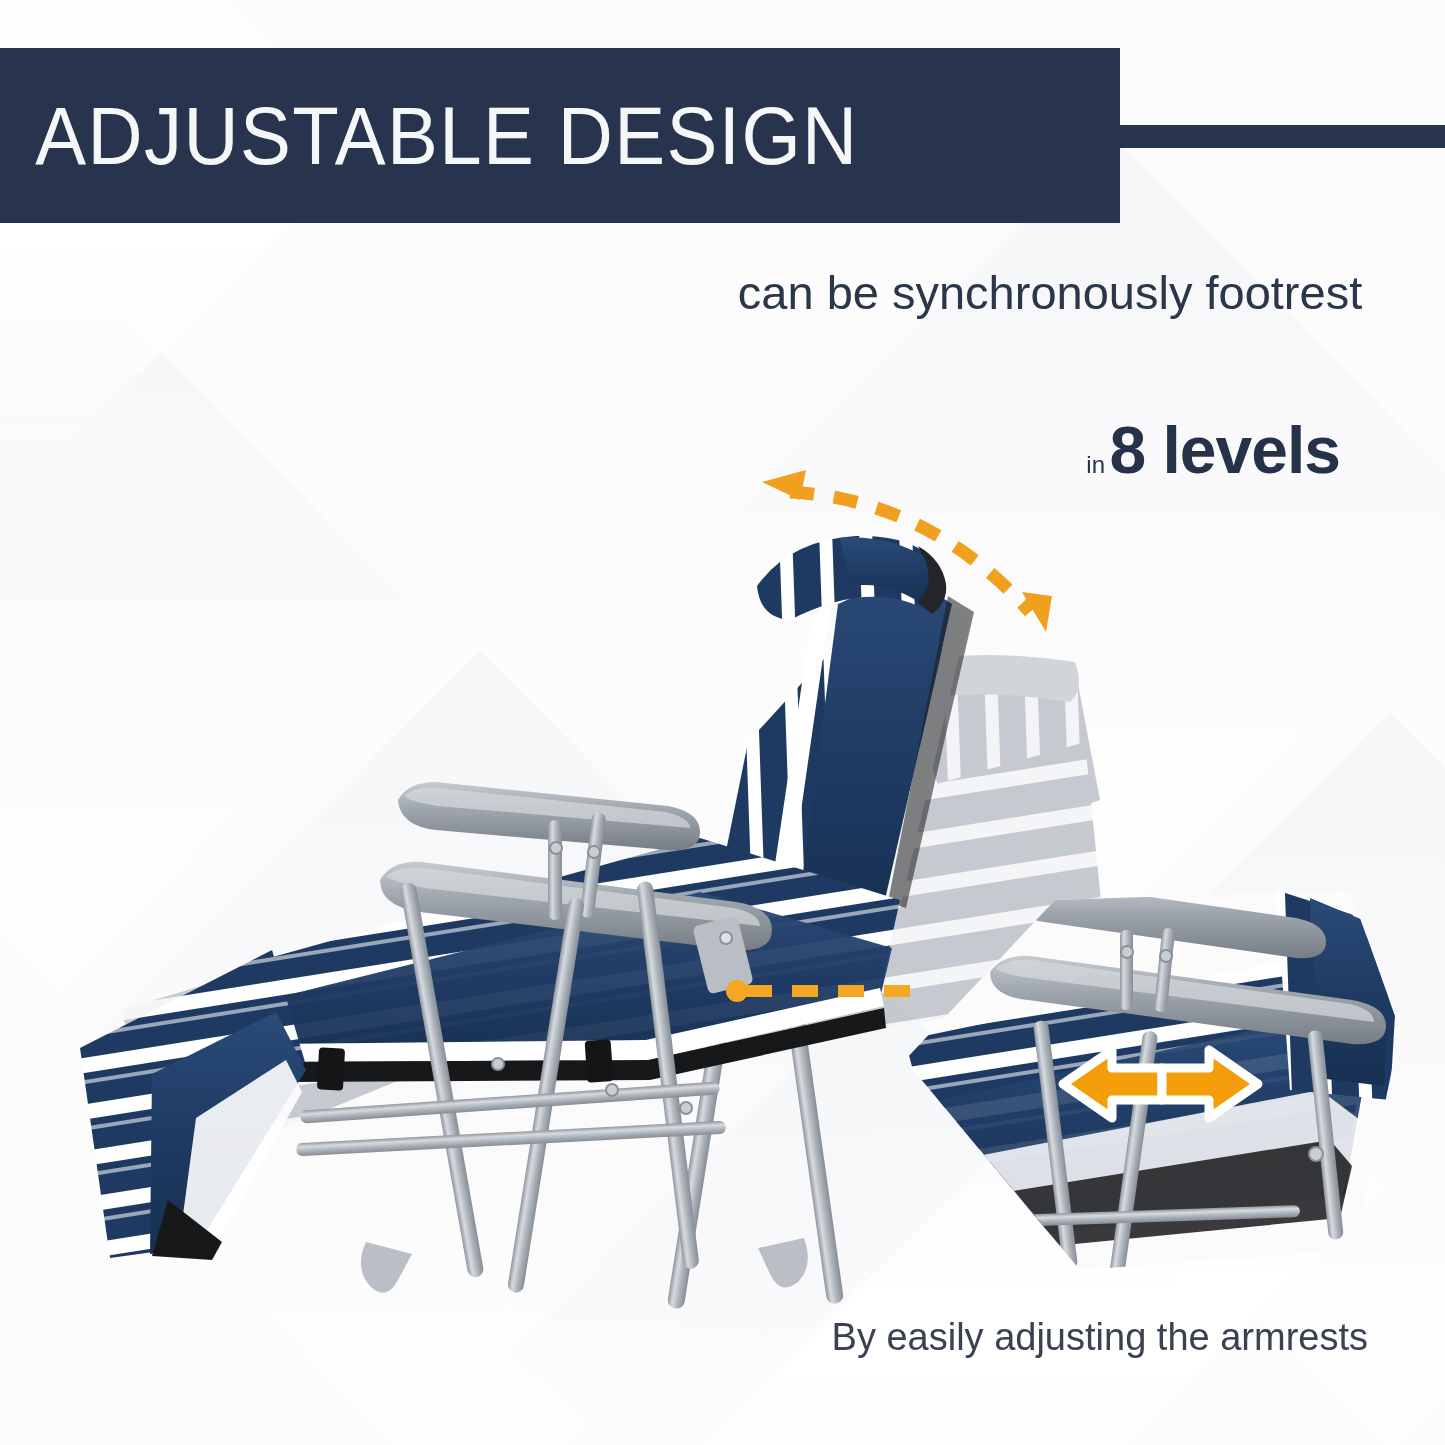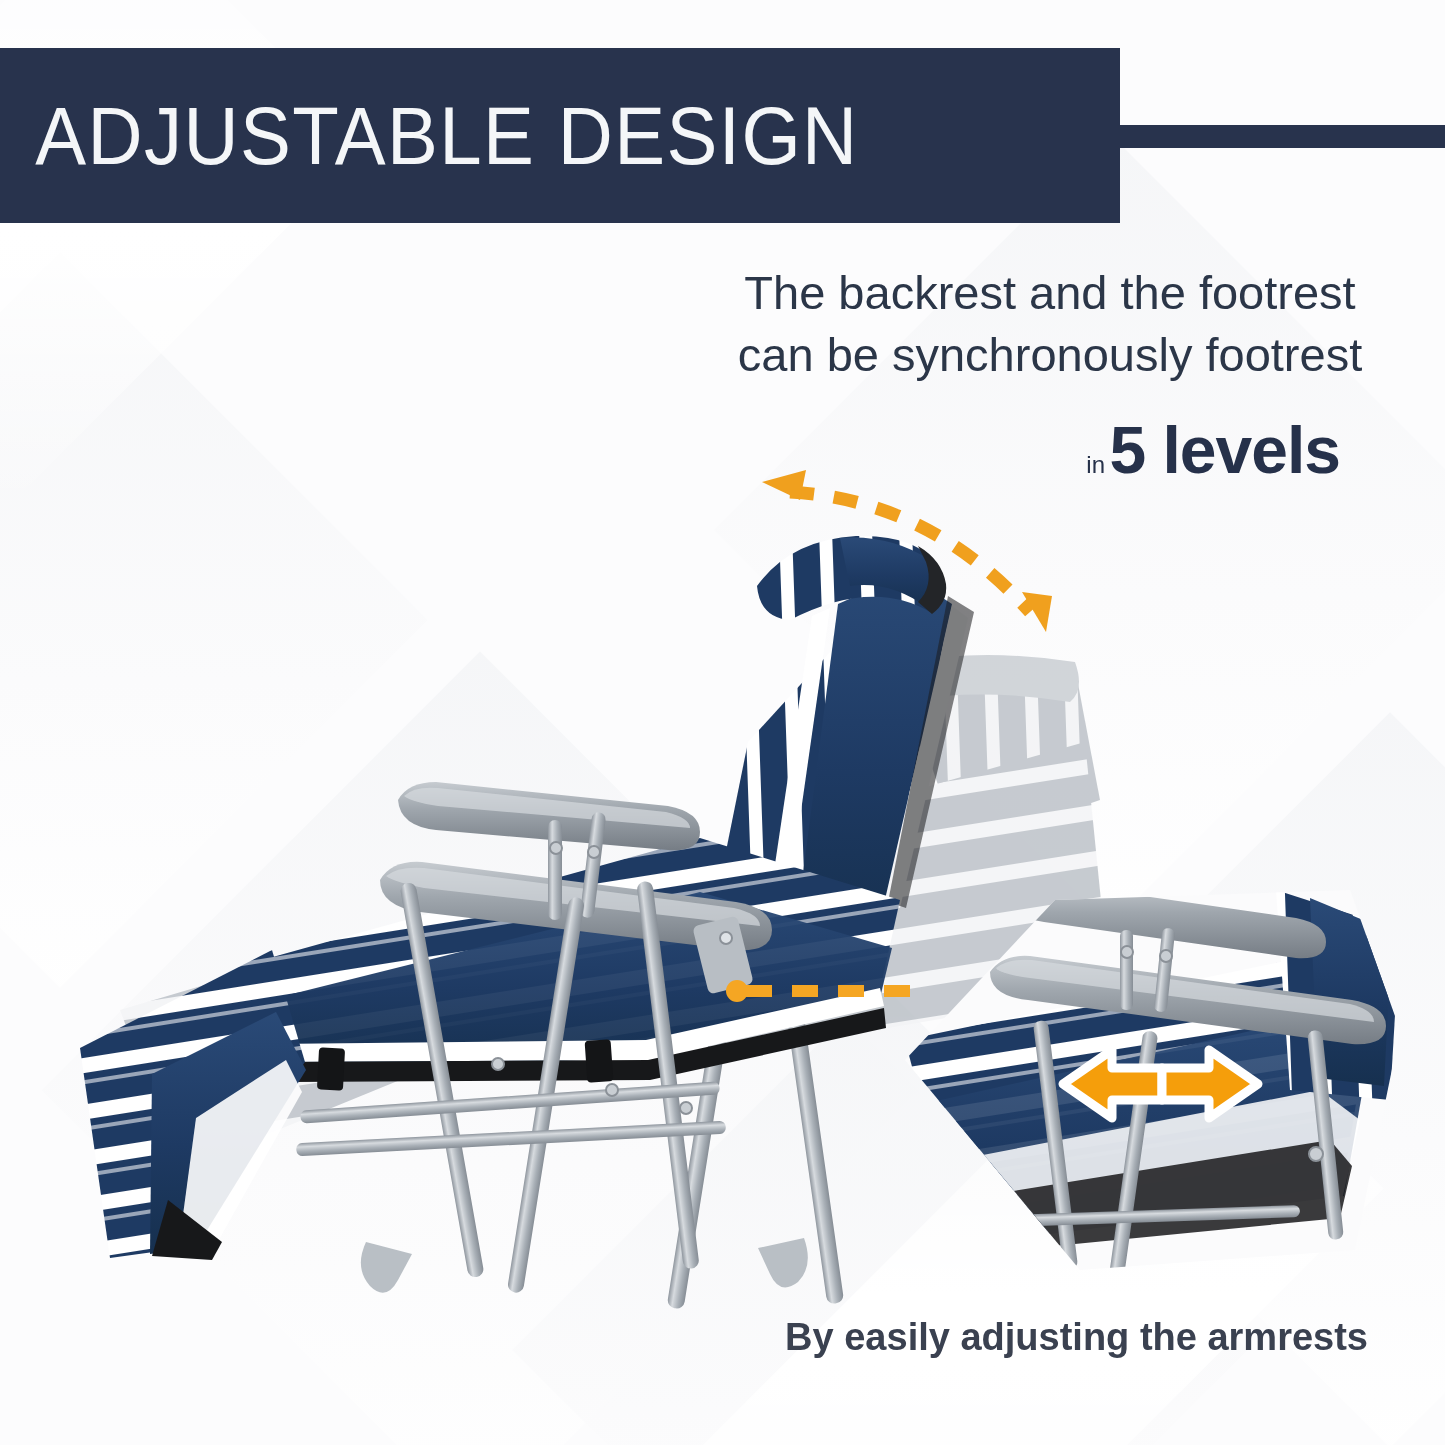--- a/index.html
+++ b/index.html
@@ -88,21 +88,21 @@
 
   .caption{
     position:absolute;
     left:740px;top:1316px;
     width:650px;
     text-align:right;
     padding-right:22px;
     box-sizing:border-box;
     color:#3a4150;
     font-size:38px;
-    font-weight:700;
+    font-weight:400;
     white-space:nowrap;
   }
 
   
   .art{ position:absolute; left:0; top:0; width:1445px; height:1445px; }
 </style>
 </head>
 <body>
 
 <div id="stage">
@@ -308,24 +308,23 @@
       </g>
     </g>
   </svg>
 
   <div class="banner">
     <div class="banner-title">ADJUSTABLE DESIGN</div>
   </div>
   <div class="banner-bar"></div>
 
   <div class="headline">
-    <div>The backrest and the footrest</div>
     <div>can be synchronously footrest</div>
   </div>
 
   <div class="levels">
     <span class="small">in</span>
-    <span class="big">5 levels</span>
+    <span class="big">8 levels</span>
   </div>
 
   <div class="caption">By easily adjusting the armrests</div>
 
 </div>
 
 </body></html>

